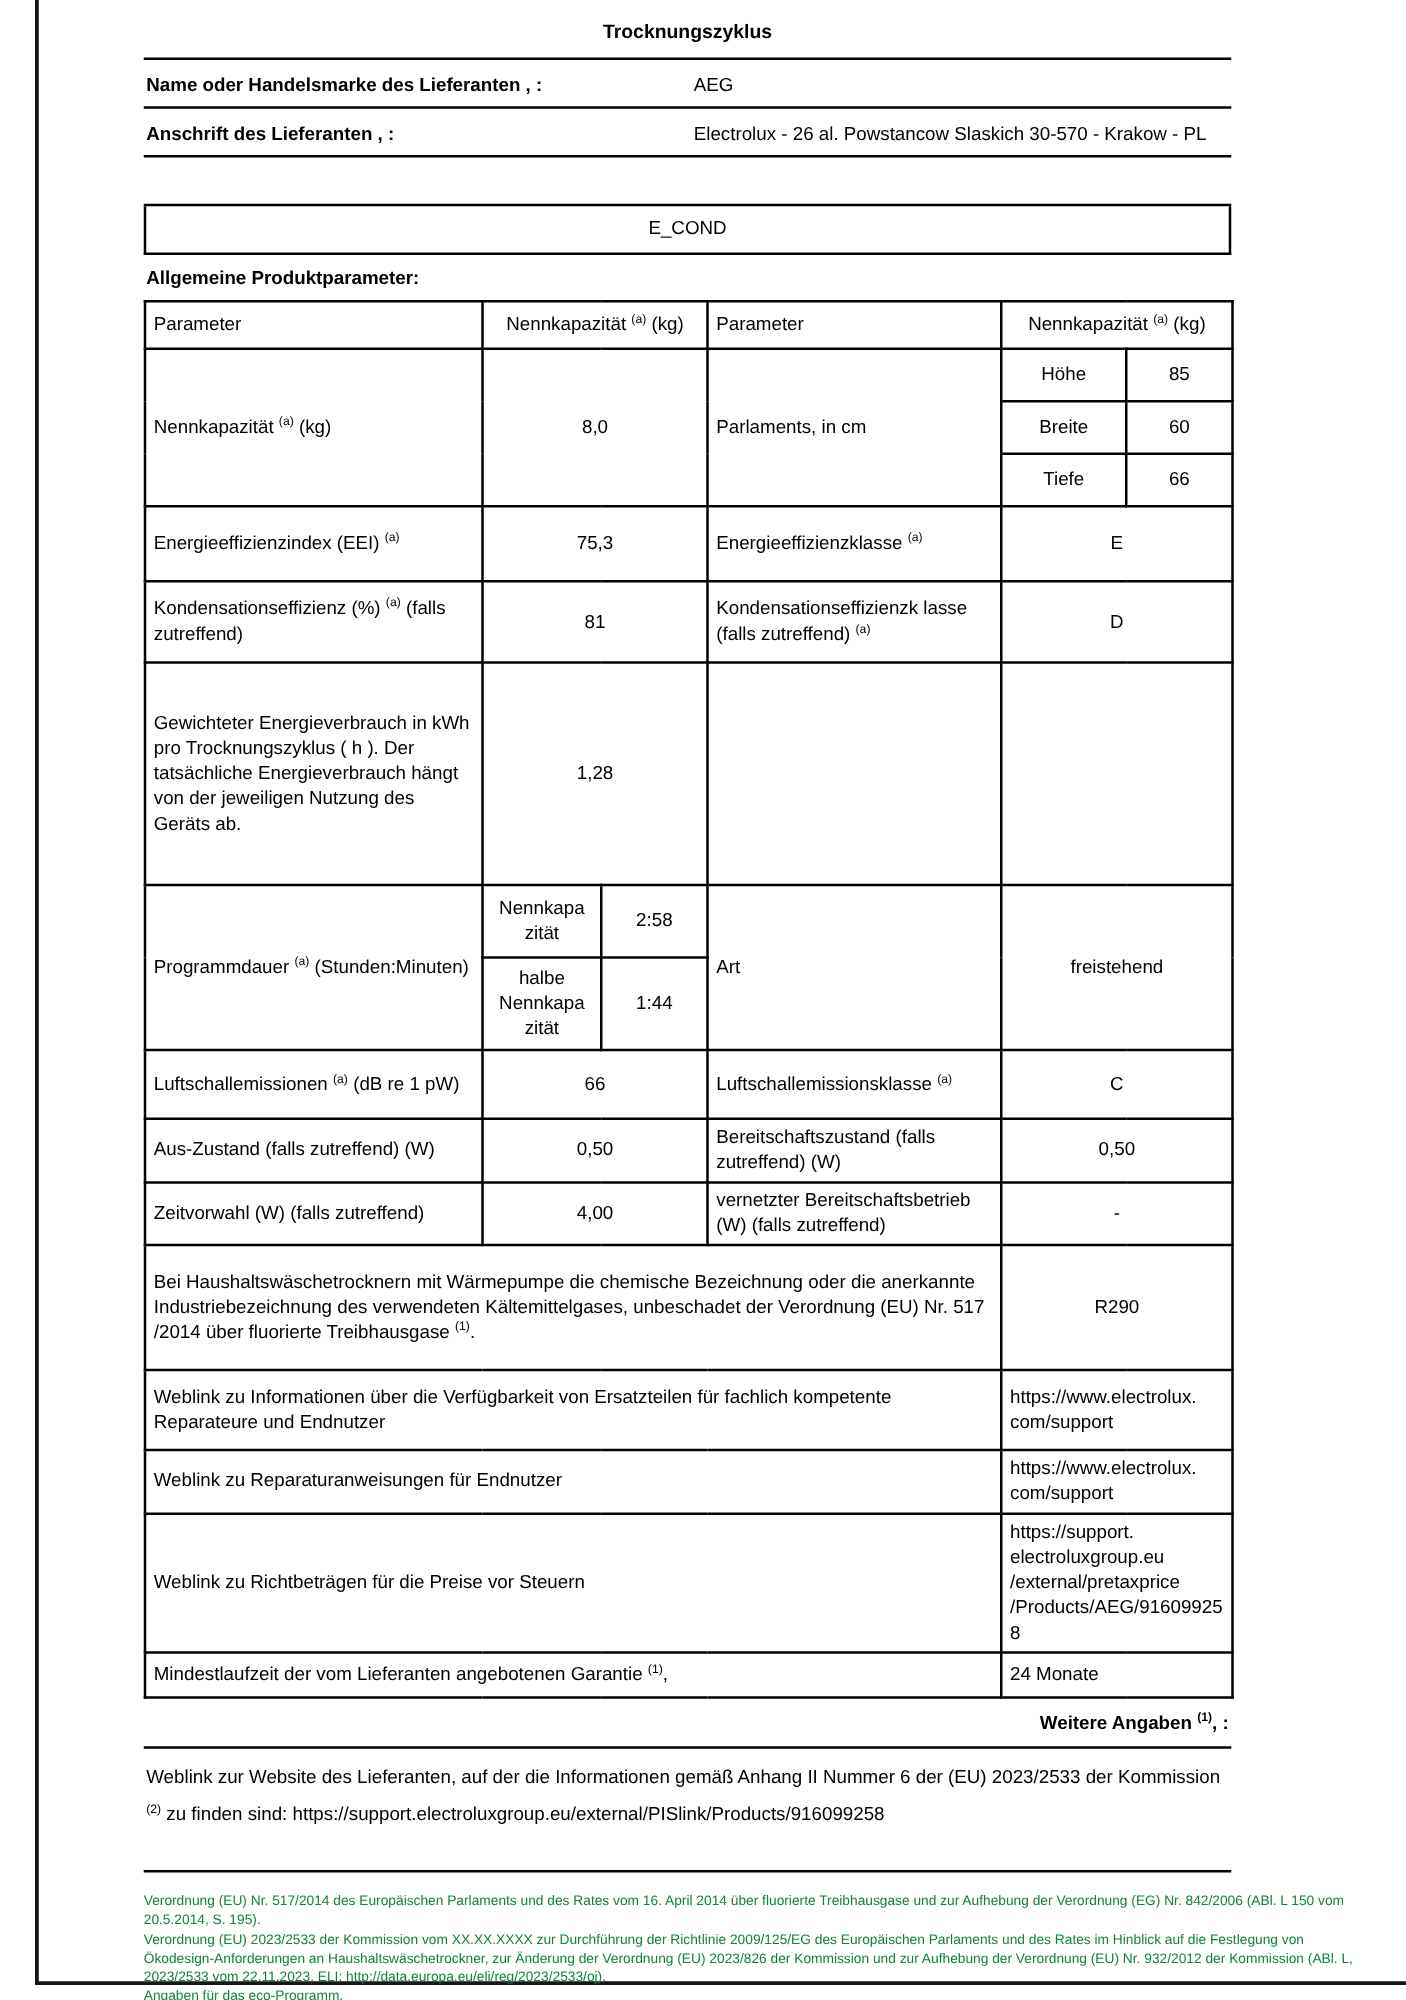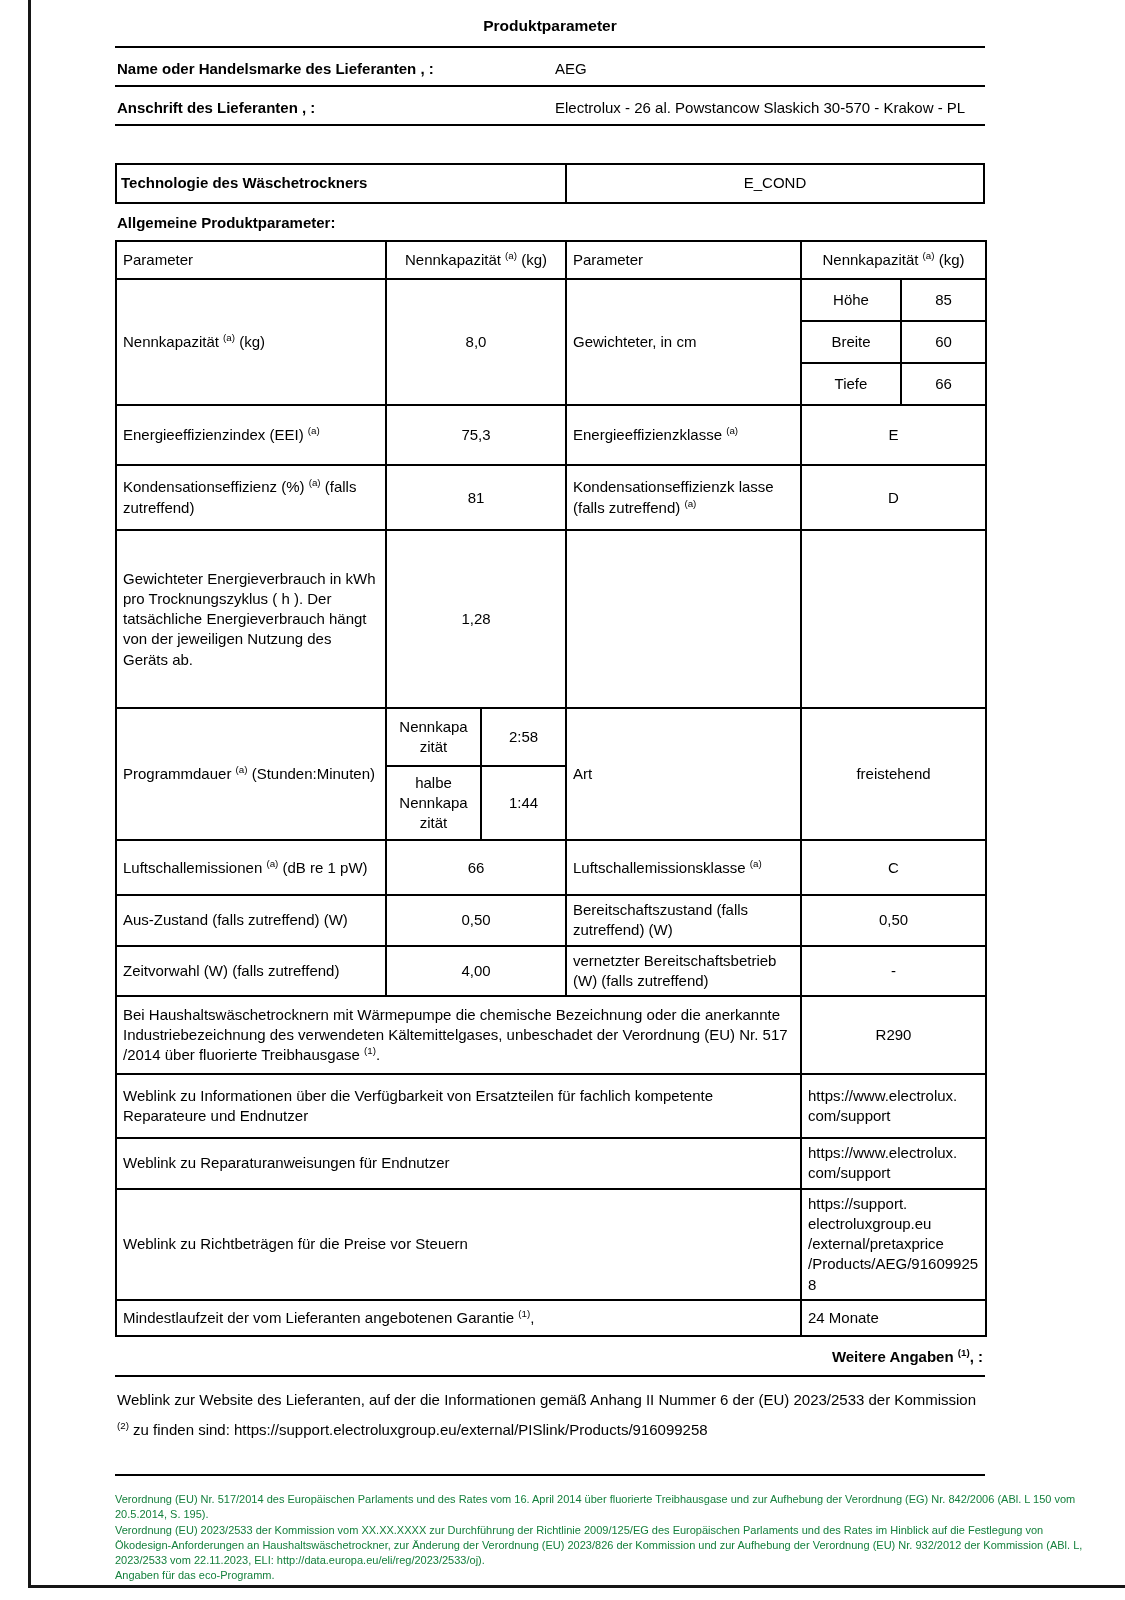--- a/index.html
+++ b/index.html
@@ -43,21 +43,21 @@
   tr.h-header { height:38px; }
   tr.h-dim    { height:42px; }
   tr.h-eei    { height:60px; }
   tr.h-cond   { height:65px; }
   tr.h-cons   { height:178px;border-radius:31px; }
   tr.h-prog1  { height:58px; }
   tr.h-prog2  { height:74px; }
   tr.h-noise  { height:55px; }
   tr.h-off    { height:48px; }
   tr.h-delay  { height:48px; }
-  tr.h-refr   { height:78px; }
+  tr.h-refr   { height:100px; }
   tr.h-link1  { height:64px; }
   tr.h-link2  { height:46px; }
   tr.h-pretax { height:100px; }
   tr.h-warr   { height:36px; }
 
   .more-heading { font-weight:bold; padding:10px 2px 8px 2px; border-bottom:2px solid #000;text-align:right; }
   .more-paragraph { padding:8px 2px 29px 2px; line-height:2.0; border-bottom:2px solid #000; }
   .plain-link { color:inherit; text-decoration:none; }
 
   .footnotes { width:975px; margin-top:16px; font-size:11px; line-height:1.38; color:#15803d; }
@@ -65,35 +65,34 @@
 
   .end-rule { width:870px; border-top:2px solid #000; margin-top:18px; }
 </style>
 </head>
 <body>
 
 <div class="page-frame"></div>
 
 <div class="content">
 
-  <div class="doc-title">Produktparameter</div>
+  <div class="doc-title">Trocknungszyklus</div>
 
   <div class="kv-rows">
     <div class="kv-row">
       <div class="kv-label">Name oder Handelsmarke des Lieferanten , :</div>
       <div class="kv-value">AEG</div>
     </div>
     <div class="kv-row">
       <div class="kv-label">Anschrift des Lieferanten , :</div>
       <div class="kv-value">Electrolux - 26 al. Powstancow Slaskich 30-570 - Krakow - PL</div>
     </div>
     <div class="kv-row">
     </div>
     <div class="tech-row">
-      <div class="tech-label">Technologie des Wäschetrockners</div>
       <div class="tech-value">E_COND</div>
     </div>
   </div>
 
   <div class="section-heading">Allgemeine Produktparameter:</div>
 
   <table class="main-table">
     <colgroup>
       <col style="width:270px">
         <col style="width:95px">
@@ -106,21 +105,21 @@
       <tr class="h-header">
         <td class="lbl">Parameter</td>
         <td class="ctr" colspan="2">Nennkapazität <sup>(a)</sup> (kg)</td>
         <td class="lbl">Parameter</td>
         <td class="ctr" colspan="2">Nennkapazität <sup>(a)</sup> (kg)</td>
       </tr>
 
       <tr class="h-dim">
         <td class="lbl" rowspan="3">Nennkapazität <sup>(a)</sup> (kg)</td>
         <td class="ctr" rowspan="3" colspan="2">8,0</td>
-        <td class="lbl" rowspan="3">Gewichteter, in cm</td>
+        <td class="lbl" rowspan="3">Parlaments, in cm</td>
         <td class="ctr">Höhe</td>
         <td class="ctr">85</td>
       </tr>
       <tr class="h-dim">
         <td class="ctr">Breite</td>
         <td class="ctr">60</td>
       </tr>
       <tr class="h-dim">
         <td class="ctr">Tiefe</td>
         <td class="ctr">66</td>

